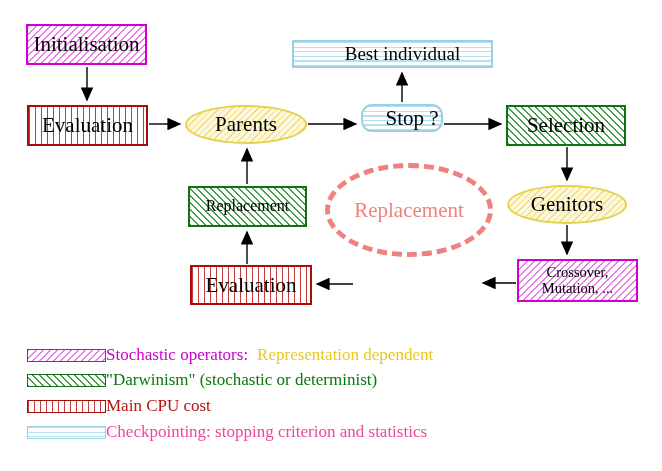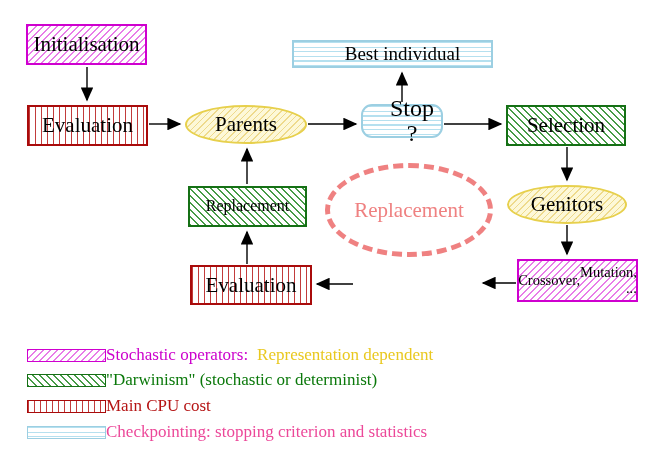--- a/index.html
+++ b/index.html
@@ -32,31 +32,31 @@
   }
   .hatch-yellow{
     border:2px solid #e7d04c;border-radius:50%;
     background:#fdf8d8 repeating-linear-gradient(135deg,#eeda8c 0 1.2px,rgba(0,0,0,0) 1.2px 4.6px);
   }
   
   #n-initialisation{left:26px;top:24px;width:121px;height:41px;font-size:21px;}
   #n-evaluation-top{left:27px;top:105px;width:121px;height:41px;font-size:21px;}
   #n-parents{left:185px;top:105px;width:122px;height:39px;font-size:21px;}
   #n-best-individual{left:292px;top:40px;width:201px;height:28px;font-size:19px;}
-  #n-stop{left:361px;top:104px;width:82px;height:34px;font-size:24px;border-radius:11px;}
+  #n-stop{left:361px;top:104px;width:82px;height:28px;font-size:21px;border-radius:11px;}
   #n-selection{left:506px;top:105px;width:120px;height:41px;font-size:21px;}
   #n-replacement{left:188px;top:186px;width:119px;height:41px;font-size:16px;}
   #n-generation{
     left:325px;top:163px;width:168px;height:94px;border-radius:50%;
     border:5px dashed #ef8181;color:#ef8181;font-size:21px;background:#fff;
   }
   #n-genitors{left:507px;top:185px;width:120px;height:39px;font-size:21px;}
   #n-evaluation-bottom{left:190px;top:265px;width:122px;height:40px;font-size:21px;}
   #n-offspring{left:354px;top:264px;width:124px;height:40px;font-size:21px;}
-  #n-crossover{left:517px;top:259px;width:121px;height:43px;font-size:14.5px;flex-direction:row;}
+  #n-crossover{left:517px;top:259px;width:121px;height:43px;font-size:14.5px;flex-direction:column;}
   
   #arrows{position:absolute;left:0;top:0;width:662px;height:471px;pointer-events:none;}
   
   .legend-row{position:absolute;left:27px;display:flex;align-items:center;height:16px;}
   .legend-swatch{width:79px;height:13px;box-sizing:border-box;flex:0 0 auto;}
   .legend-text{margin-left:0;font-size:17px;white-space:nowrap;}
   #lg1{top:347px;} #lg2{top:372px;} #lg3{top:398px;} #lg4{top:424px;}
   .c-magenta{color:#cc00cc;} .c-gold{color:#e9c81f;margin-left:9px;}
   .c-green{color:#0a780a;} .c-darkred{color:#b51414;} .c-cyan{color:#ec4899;}
   .legend-swatch.stripe-cyan,.legend-swatch.stripe-red{border-width:1.5px;}

